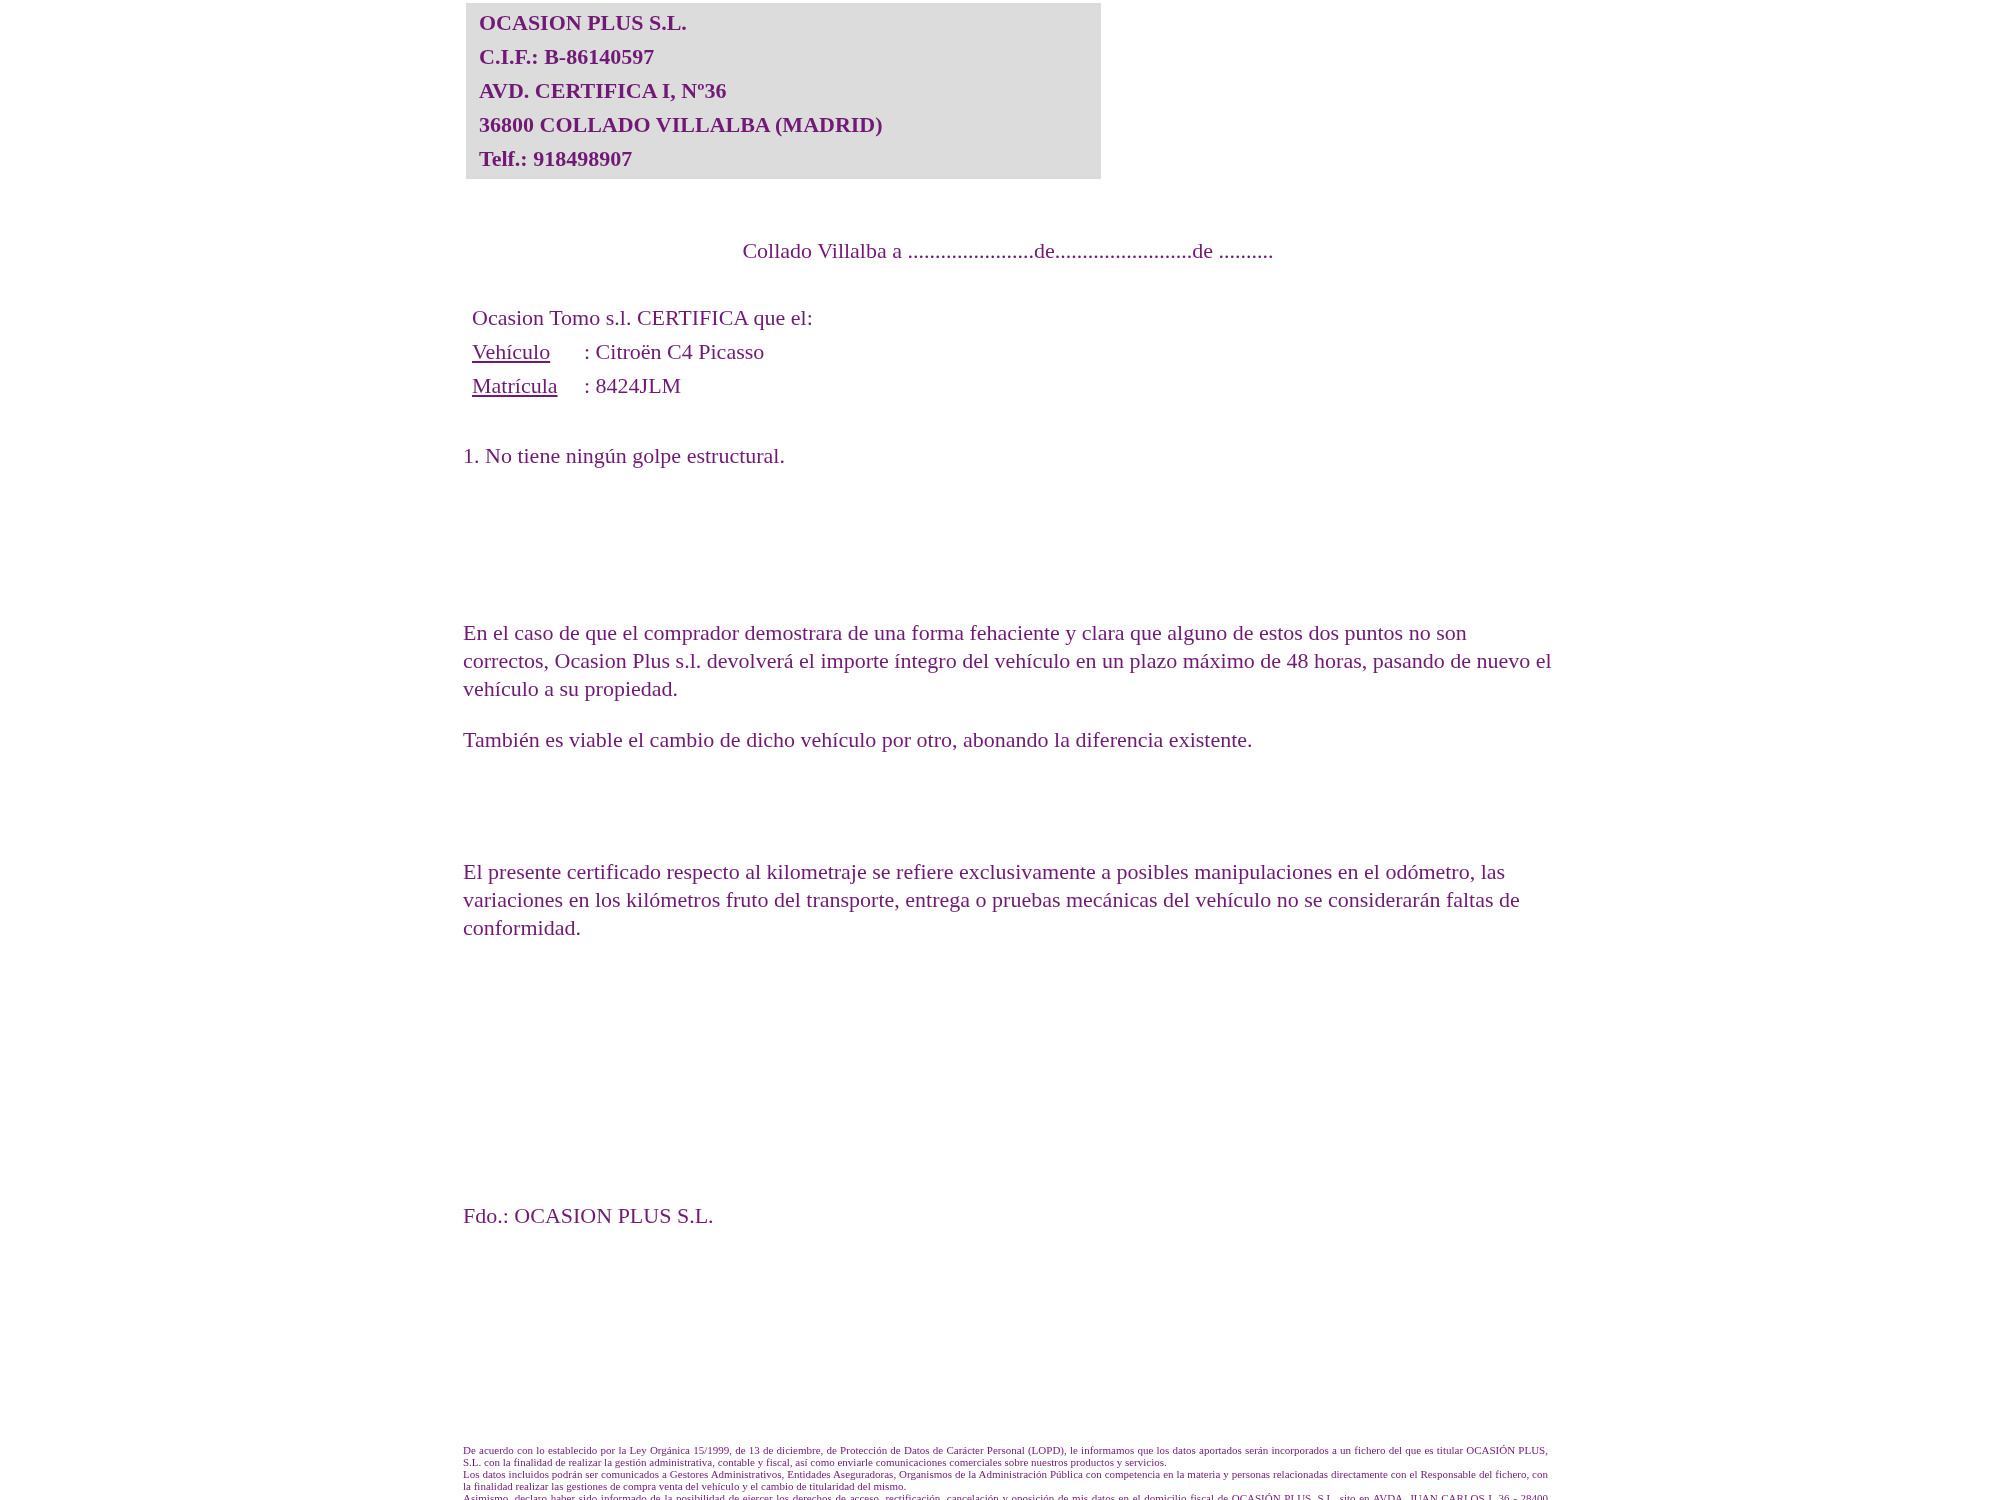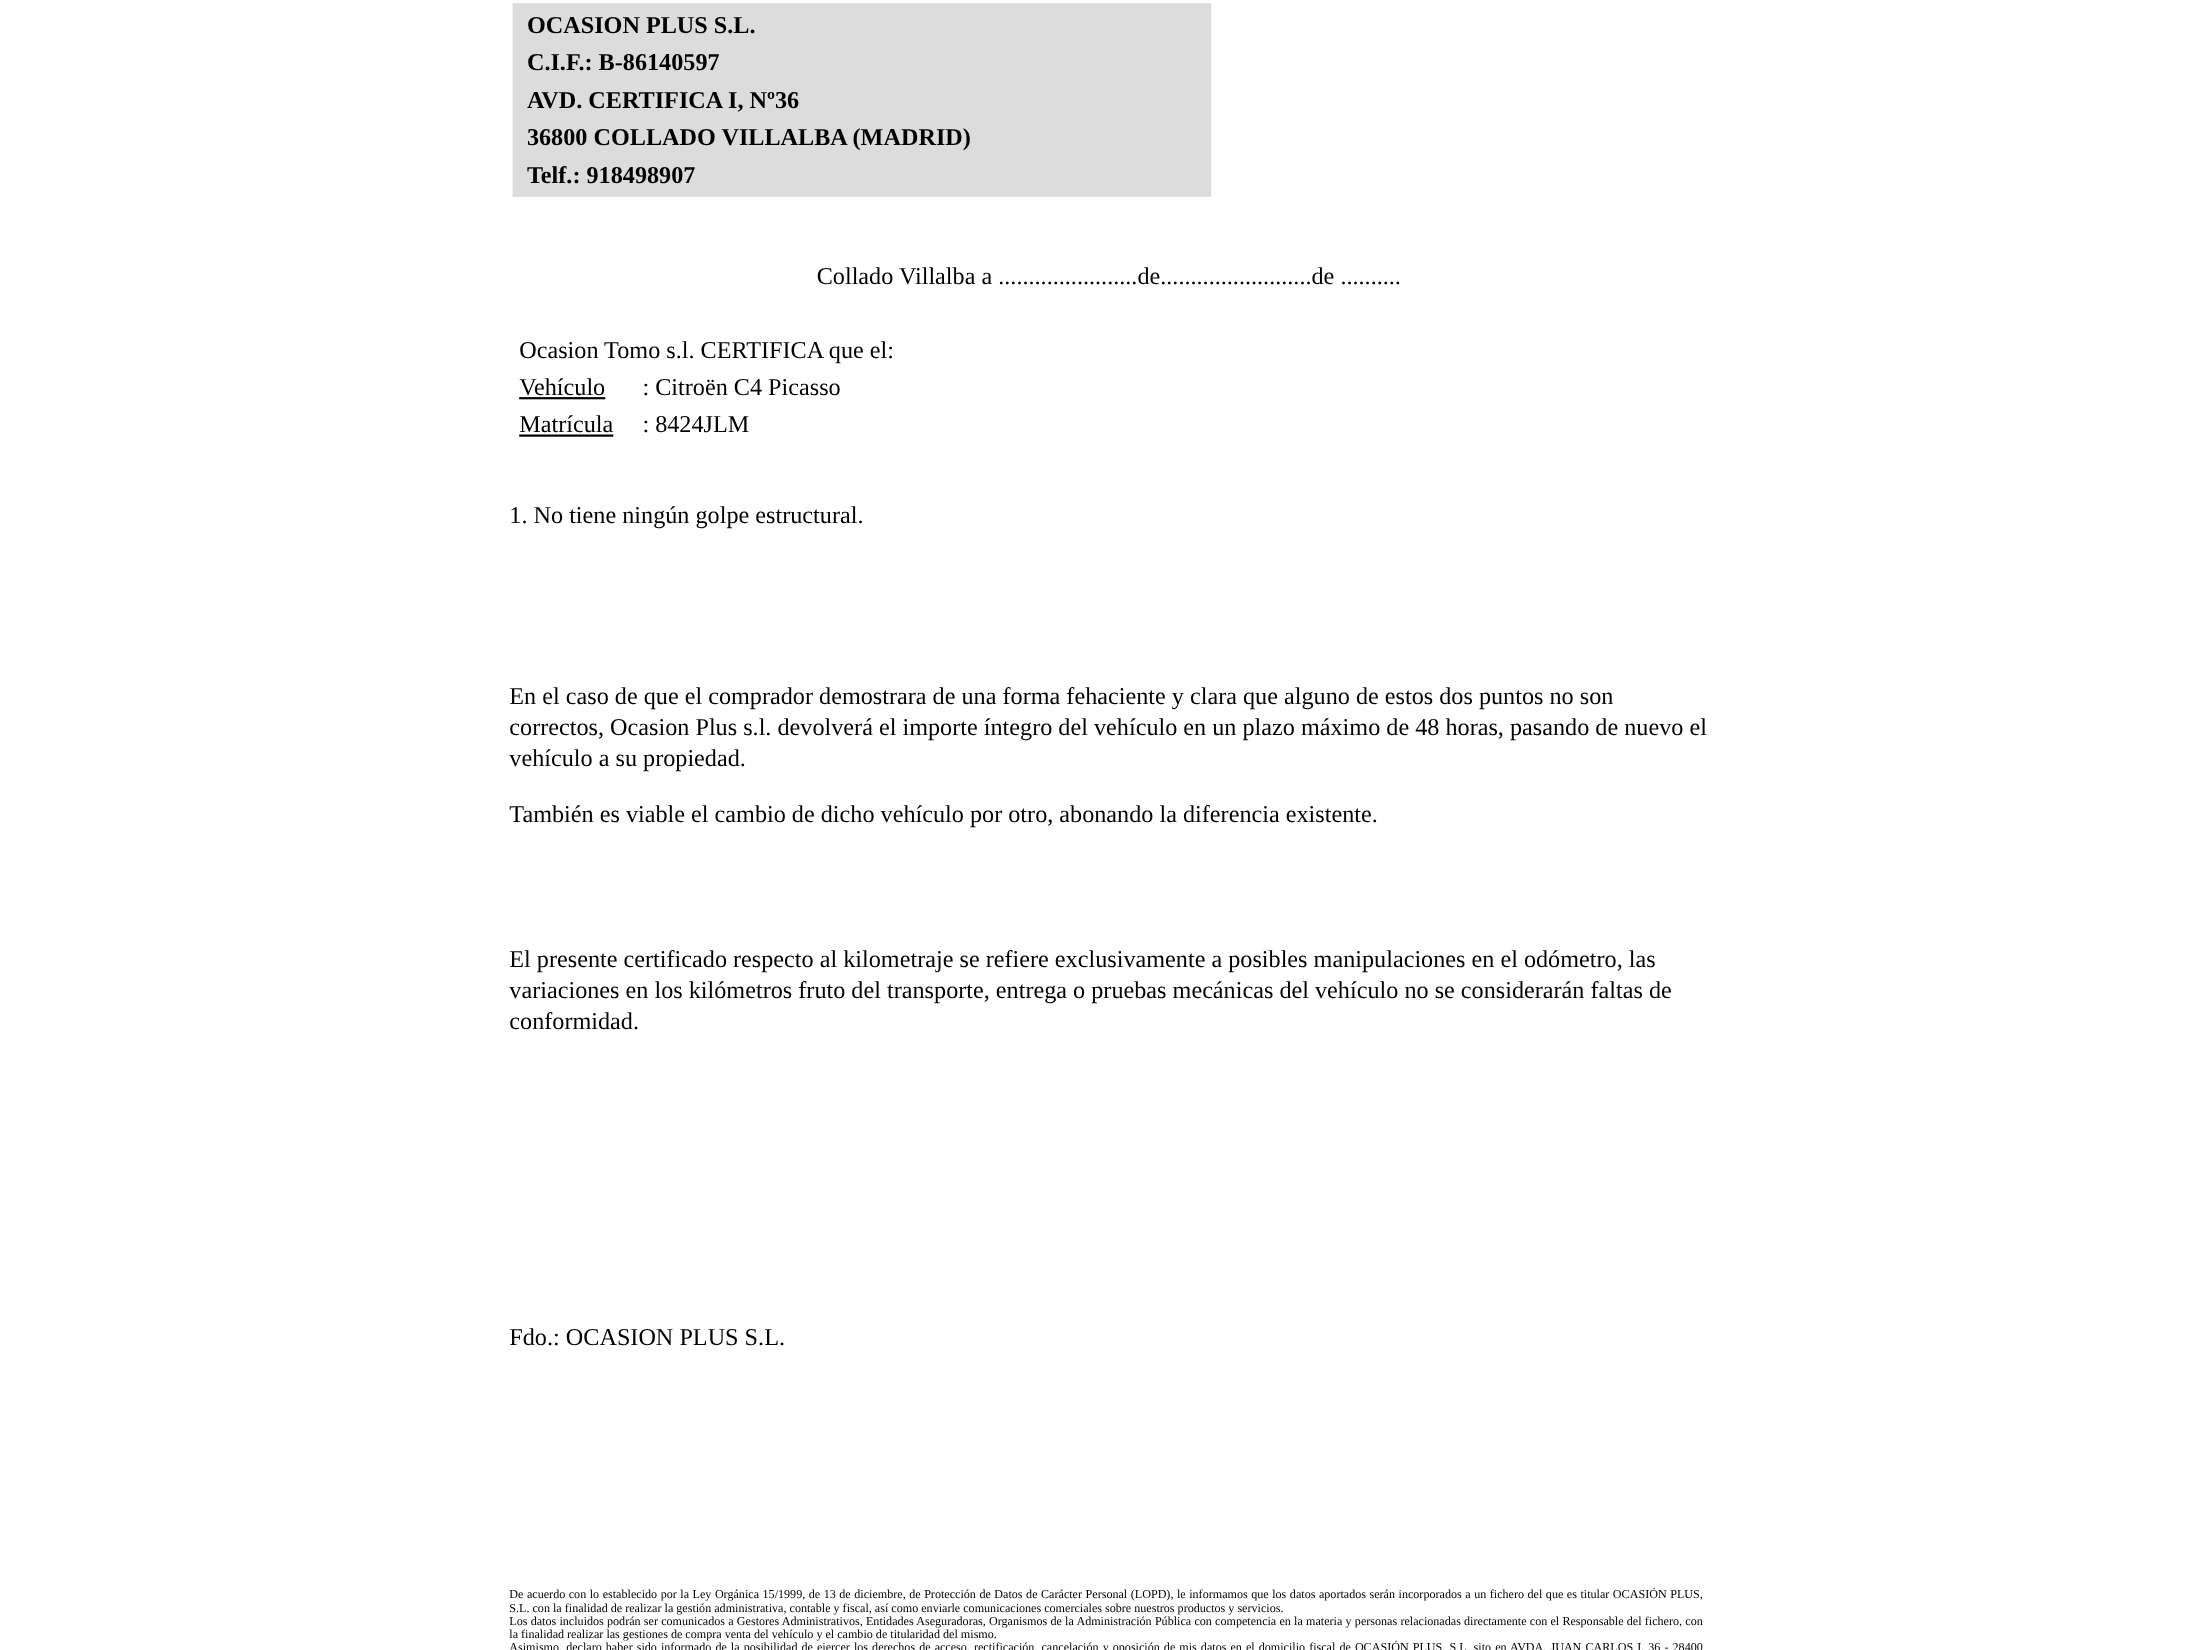--- a/index.html
+++ b/index.html
@@ -6,21 +6,21 @@
     margin: 0;
     padding: 0;
     background: #ffffff;
   }
   .page {
     position: relative;
     width: 2000px;
     height: 1500px;
     background: #ffffff;
     font-family: "Liberation Serif", serif;
-    color: #000000;
+    color: #701a75;
     overflow: hidden;
   }
   .header-box {
     position: absolute;
     left: 466px;
     top: 3px;
     width: 622px;
     padding: 3px 0 3px 13px;
     background: #dcdcdc;
     font-weight: bold;
@@ -48,21 +48,21 @@
     display: inline-block;
     min-width: 112px;
     text-decoration: underline;
   }
   .point {
     position: absolute;
     left: 463px;
     font-size: 22px;
     white-space: nowrap;
   }
-  .p1 { top: 455px; }
+  .p1 { top: 443px; }
   .p2 { top: 508px; }
   .para {
     position: absolute;
     left: 463px;
     width: 1090px;
     font-size: 22px;
     line-height: 28px;
   }
   .para1 { top: 619px; }
   .para2 { top: 726px; }

